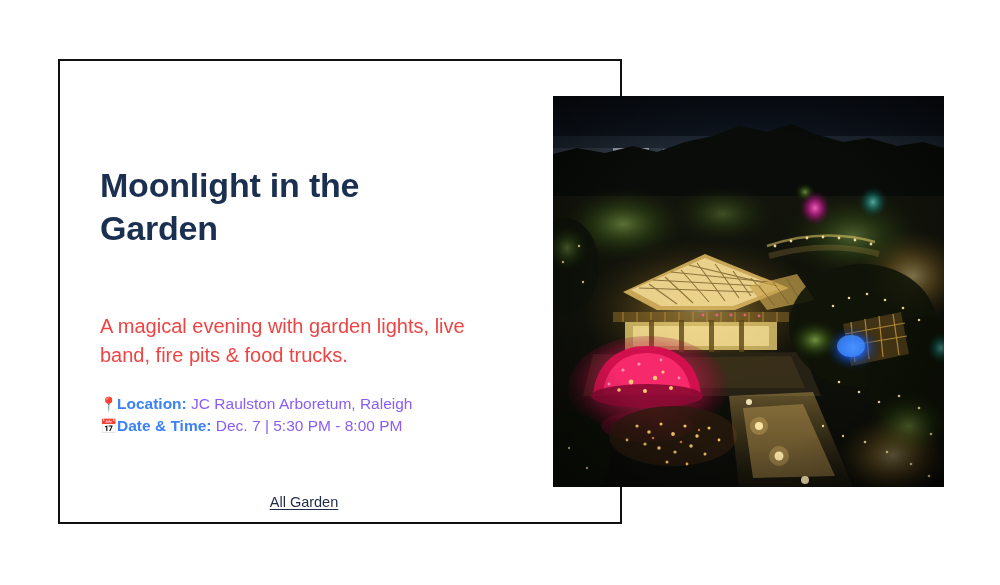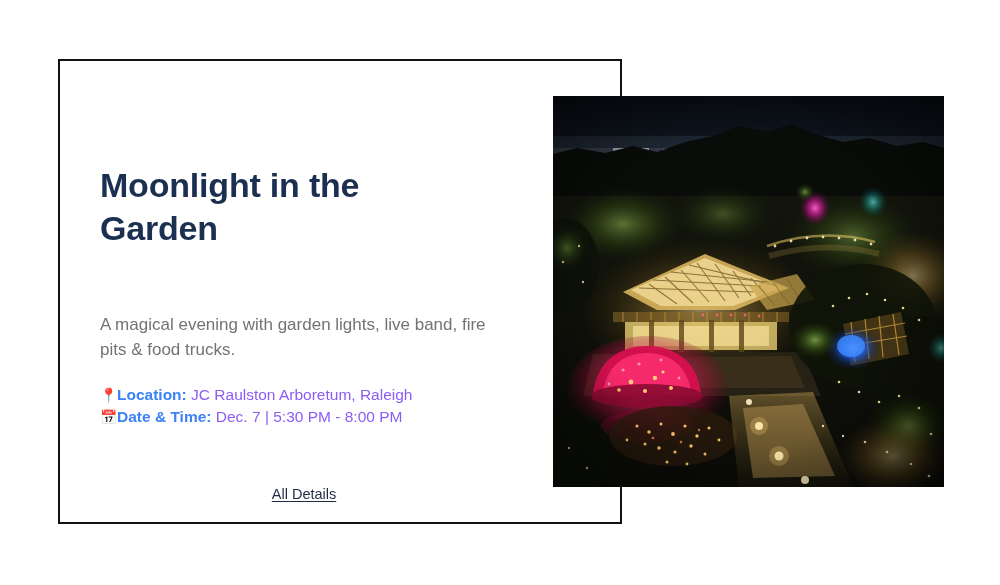--- a/index.html
+++ b/index.html
@@ -42,23 +42,23 @@
     font-weight: bold;
     color: #1b2f50;
     letter-spacing: -0.2px;
     margin: 0;
     max-width: 300px;
   }
 
   #event-description {
     margin: 0;
     padding-top: 62px;
-    font-size: 17px;
+    font-size: 20px;
     line-height: 1.48;
-    color: #737373;
+    color: #ef4444;
     max-width: 400px;
   }
 
   #event-meta {
     padding-top: 22px;
     font-size: 15.5px;
     line-height: 1.44;
     color: #333b4a;
   }
   .meta-row {
@@ -121,21 +121,21 @@
     </div>
 
     <div class="meta-row">
       <span class="meta-icon">📅</span><span class="meta-label">Date &amp; Time:</span>
       <span class="meta-value">Dec. 7 | 5:30 PM - 8:00 PM</span>
     </div>
 
   </div>
 
   <div id="details-link-wrap">
-    <a id="details-link">All Details</a>
+    <a id="details-link">All Garden</a>
   </div>
 
 </div>
 
 <div id="event-photo">
 <svg width="391" height="391" viewBox="0 0 391 391" xmlns="http://www.w3.org/2000/svg">
   <defs>
     <radialGradient id="gWarm" cx="50%" cy="50%" r="50%">
       <stop offset="0%" stop-color="#ffe49a" stop-opacity="0.95"></stop>
       <stop offset="45%" stop-color="#e0a83c" stop-opacity="0.5"></stop>

